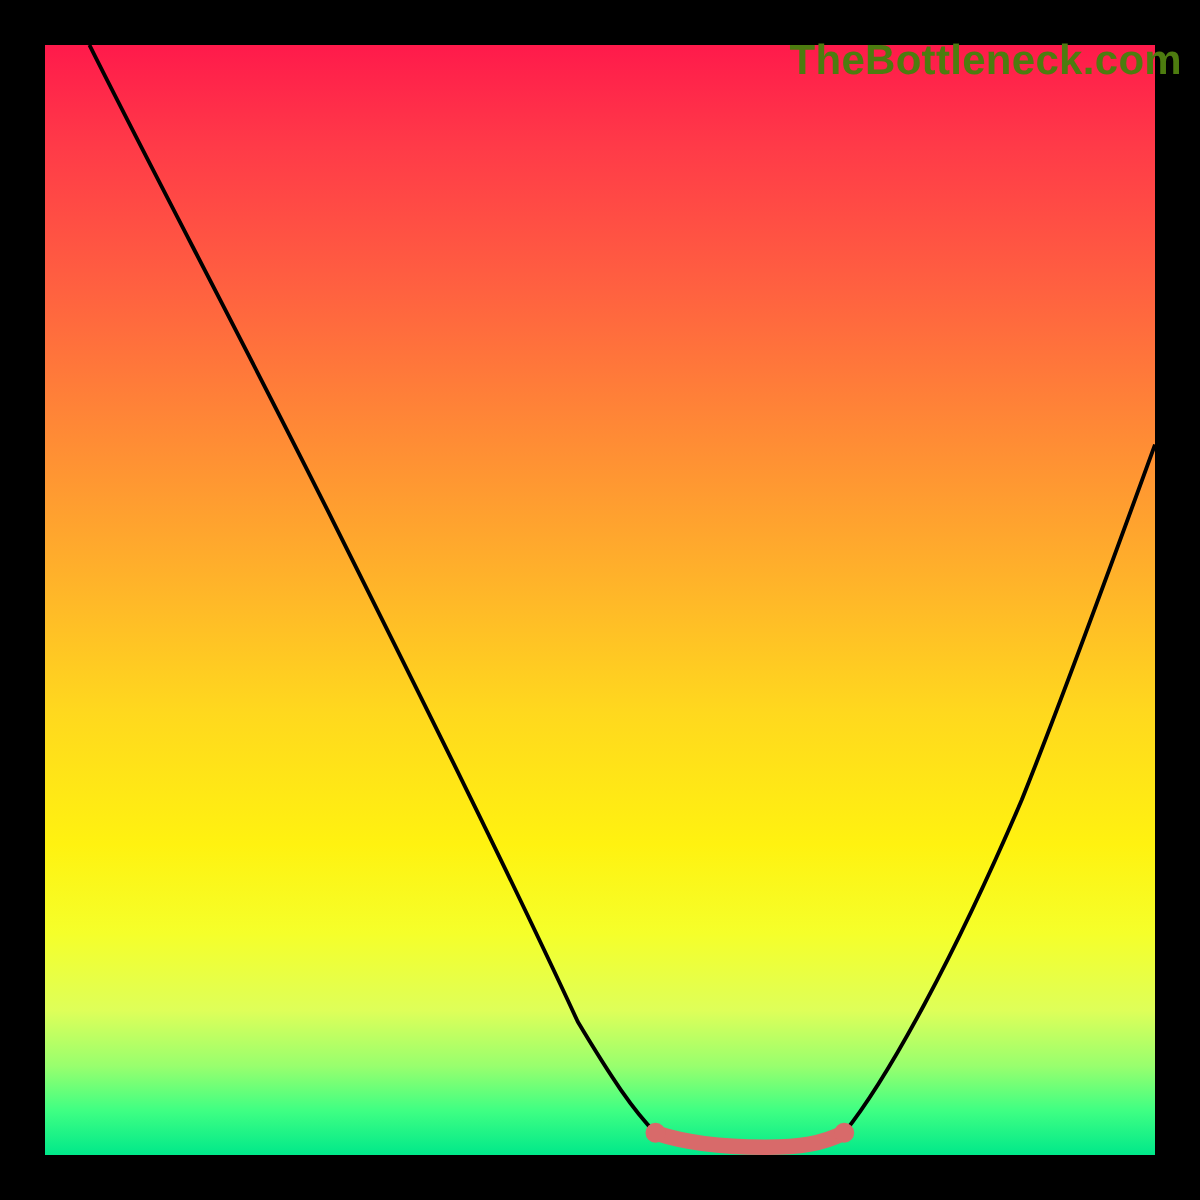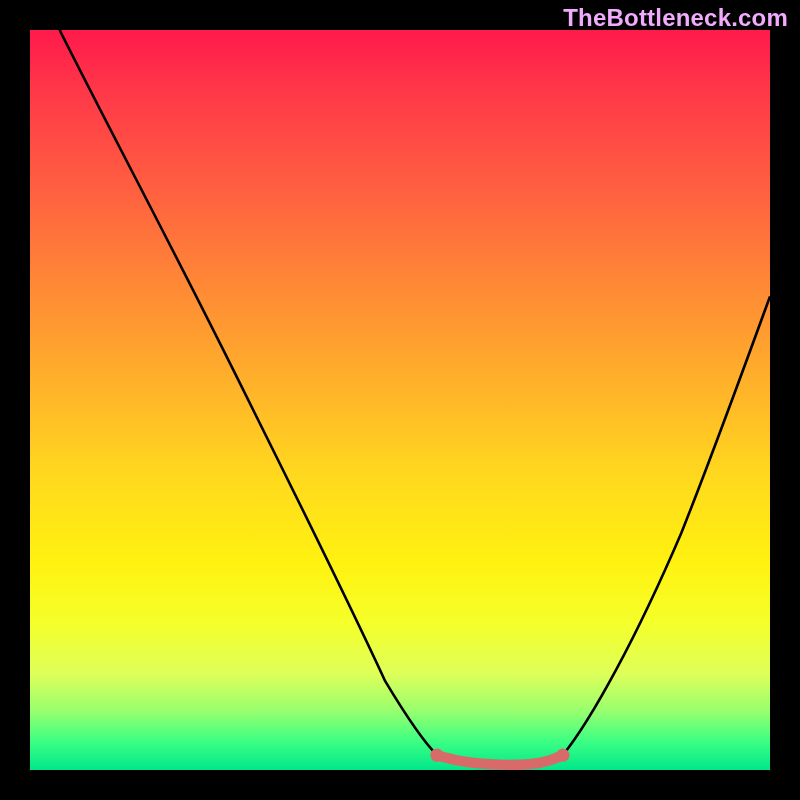--- a/index.html
+++ b/index.html
@@ -12,24 +12,24 @@
     overflow: hidden;
   }
   .frame {
     position: relative;
     width: 800px;
     height: 800px;
     background: #000;
   }
   .attribution {
     position: absolute;
-    top: 4px;
+    top: 24px;
     right: 12px;
-    color: #f0abfc;
-    font-size: 24px;
+    color: #4d7c0f;
+    font-size: 28px;
     font-weight: 600;
     letter-spacing: 0.2px;
     z-index: 5;
   }
   .plot {
     position: absolute;
     left: 30px;
     top: 30px;
     width: 740px;
     height: 740px;

